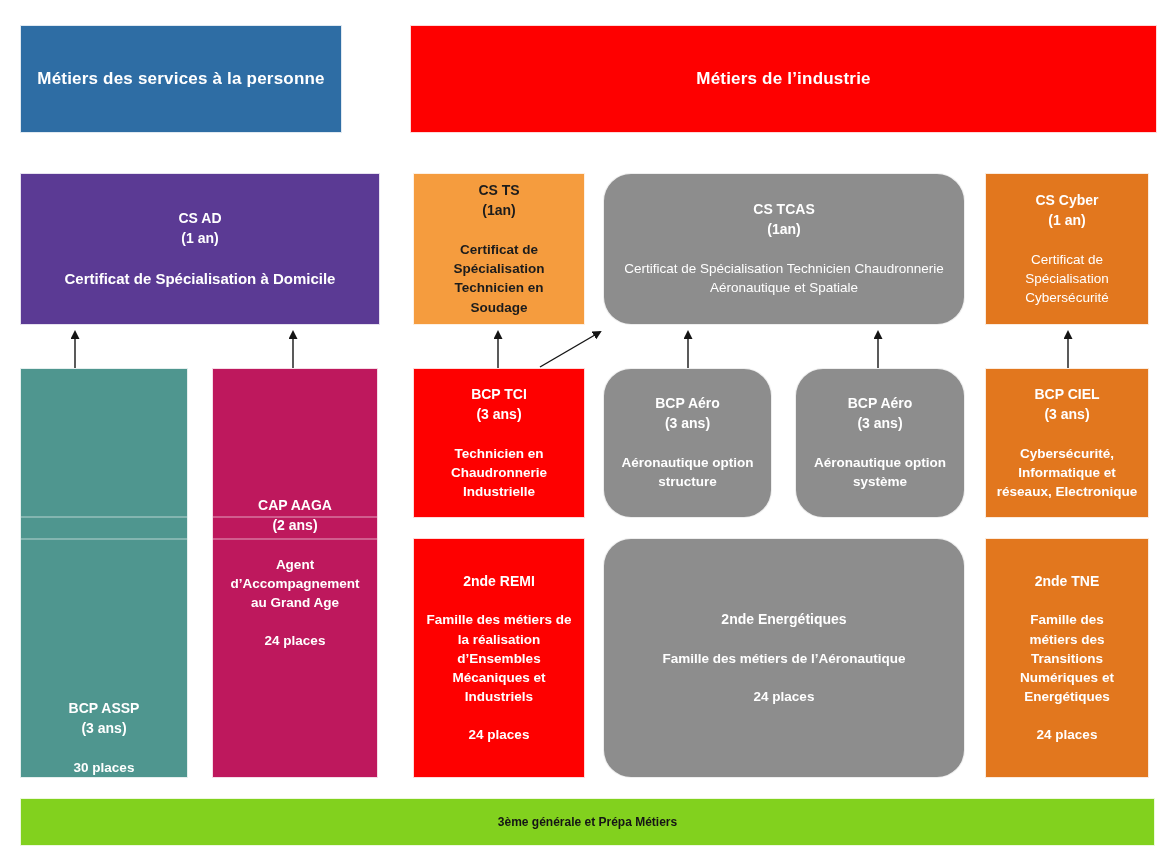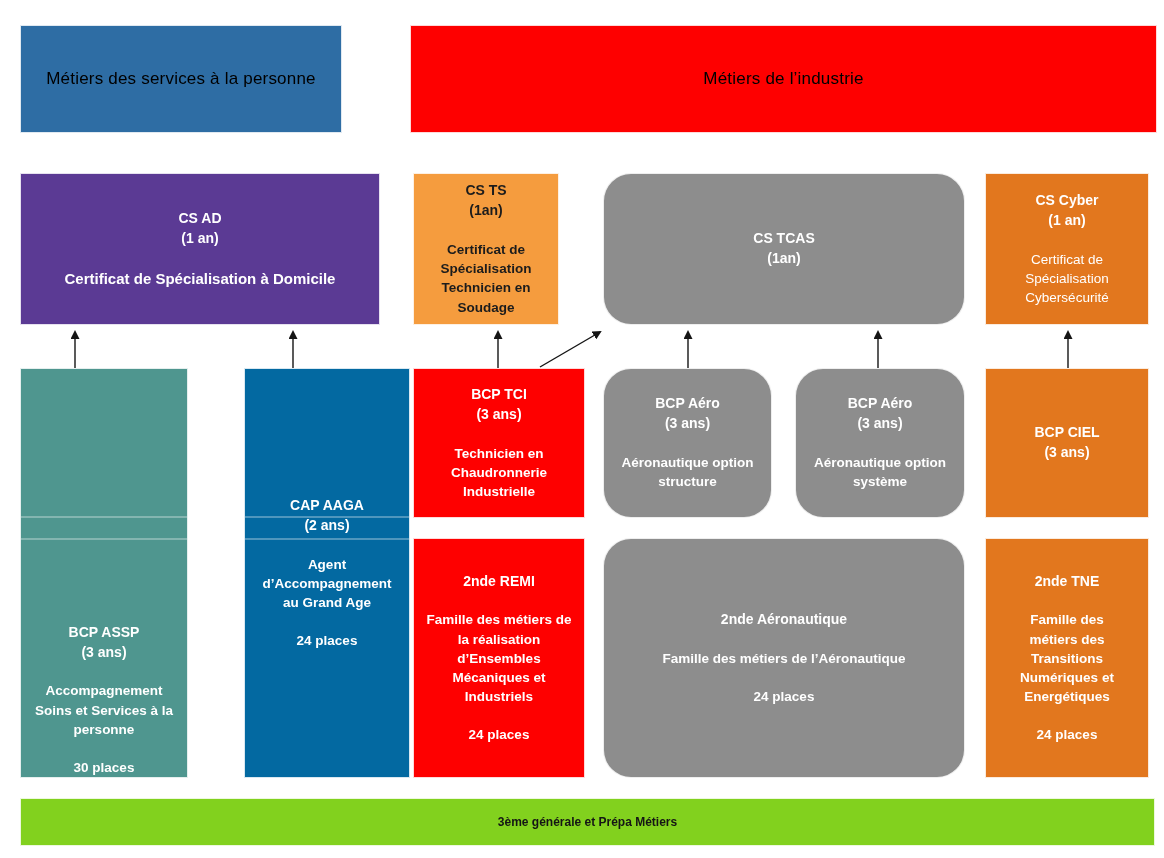--- a/index.html
+++ b/index.html
@@ -2,38 +2,38 @@
 <html><head>
 <meta charset="utf-8">
 <style>
   html,body{margin:0;padding:0;background:#ffffff;}
   body{font-family:"Liberation Sans","DejaVu Sans",sans-serif;}
   .canvas{position:relative;width:1164px;height:858px;background:#ffffff;overflow:hidden;}
 
   .block{position:absolute;box-sizing:border-box;border:1px solid rgba(255,255,255,0.85);}
 
   .header{display:flex;align-items:center;justify-content:center;text-align:center;
-          font-size:17px;font-weight:normal;color:#000000;letter-spacing:.2px;}
+          font-size:17px;font-weight:bold;color:#ffffff;letter-spacing:.2px;}
   .hdr-blue{background:#2E6DA4;}
   .hdr-red{background:#FE0000;}
 
   .box{display:flex;flex-direction:column;align-items:center;justify-content:center;
        text-align:center;color:#ffffff;padding:0 12px;}
   .box .t{font-size:14px;font-weight:bold;line-height:1.42;}
   .box .b{font-size:13.5px;font-weight:bold;line-height:1.42;margin-top:19px;}
   .box .b.normal{font-weight:normal;}
   .box .places{font-size:13.5px;font-weight:bold;line-height:1.42;margin-top:19px;}
 
   .bg-purple{background:#5B3A94;}
   .bg-orange-light{background:#F59C3E;color:#1c1c1c;}
   .bg-orange-dark{background:#E2771E;}
   .bg-gray{background:#8D8D8D;border-radius:28px;}
   .bg-red{background:#FE0000;}
   .bg-teal{background:#4F968F;justify-content:flex-end;}
-  .bg-blue{background:#0369a1;margin-left:32px;}
+  .bg-blue{background:#be185d;}
 
   .bigbody .b{font-size:15px;}
 
   .sep{position:absolute;left:0;right:0;height:2px;background:rgba(255,255,255,0.3);}
 
   .footer{display:flex;align-items:center;justify-content:center;text-align:center;
           background:#82D11E;color:#151515;font-size:12px;font-weight:bold;}
 
   svg.arrows{position:absolute;left:0;top:0;pointer-events:none;}
   .arrow{stroke:#151515;stroke-width:1.4;fill:none;}
@@ -49,43 +49,43 @@
   <div class="block header hdr-red" style="left:410px;top:25px;width:747px;height:108px;">
     <span>Métiers de l’industrie</span>
   </div>
 
   <div class="block box bg-purple bigbody" style="left:20px;top:173px;width:360px;height:152px;">
     <div class="t">CS AD</div>
     <div class="t">(1 an)</div>
     <div class="b">Certificat de Spécialisation à Domicile</div>
   </div>
 
-  <div class="block box bg-orange-light" style="left:413px;top:173px;width:146px;height:152px;">
+  <div class="block box bg-orange-light" style="left:413px;top:173px;width:172px;height:152px;">
     <div class="t">CS TS</div>
     <div class="t">(1an)</div>
     <div class="b">Certificat de Spécialisation Technicien en Soudage</div>
   </div>
 
   <div class="block box bg-gray" style="left:603px;top:173px;width:362px;height:152px;">
     <div class="t">CS TCAS</div>
     <div class="t">(1an)</div>
+    <div class="b normal">Certificat de Spécialisation Technicien Chaudronnerie Aéronautique et Spatiale</div>
   </div>
 
   <div class="block box bg-orange-dark" style="left:985px;top:173px;width:164px;height:152px;">
     <div class="t">CS Cyber</div>
     <div class="t">(1 an)</div>
     <div class="b normal">Certificat de Spécialisation Cybersécurité</div>
   </div>
 
   <div class="block box bg-teal" style="left:20px;top:368px;width:168px;height:410px;">
     <div class="sep" style="top:147px;"></div>
     <div class="sep" style="top:169px;"></div>
     <div class="t">BCP ASSP</div>
     <div class="t">(3 ans)</div>
-    <div class="b">Accompagnement Soins et Services à la personne</div>
     <div class="places">30 places</div>
   </div>
 
   <div class="block box bg-blue" style="left:212px;top:368px;width:166px;height:410px;">
     <div class="sep" style="top:147px;"></div>
     <div class="sep" style="top:169px;"></div>
     <div class="t">CAP AAGA</div>
     <div class="t">(2 ans)</div>
     <div class="b">Agent d’Accompagnement au Grand Age</div>
     <div class="places">24 places</div>
@@ -105,30 +105,31 @@
 
   <div class="block box bg-gray" style="left:795px;top:368px;width:170px;height:150px;">
     <div class="t">BCP Aéro</div>
     <div class="t">(3 ans)</div>
     <div class="b">Aéronautique option système</div>
   </div>
 
   <div class="block box bg-orange-dark" style="left:985px;top:368px;width:164px;height:150px;padding:15px 8px;">
     <div class="t">BCP CIEL</div>
     <div class="t">(3 ans)</div>
+    <div class="b">Cybersécurité, Informatique et réseaux, Electronique</div>
   </div>
 
   <div class="block box bg-red" style="left:413px;top:538px;width:172px;height:240px;align-items:center;">
     <div class="t">2nde REMI</div>
     <div class="b">Famille des métiers de la réalisation d’Ensembles Mécaniques et Industriels</div>
     <div class="places">24 places</div>
   </div>
 
   <div class="block box bg-gray" style="left:603px;top:538px;width:362px;height:240px;">
-    <div class="t">2nde Aéronautique</div>
+    <div class="t">2nde Energétiques</div>
     <div class="b">Famille des métiers de l’Aéronautique</div>
     <div class="places">24 places</div>
   </div>
 
   <div class="block box bg-orange-dark" style="left:985px;top:538px;width:164px;height:240px;padding:0 24px;">
     <div class="t">2nde TNE</div>
     <div class="b">Famille des métiers des Transitions Numériques et Energétiques</div>
     <div class="places">24 places</div>
   </div>
 

